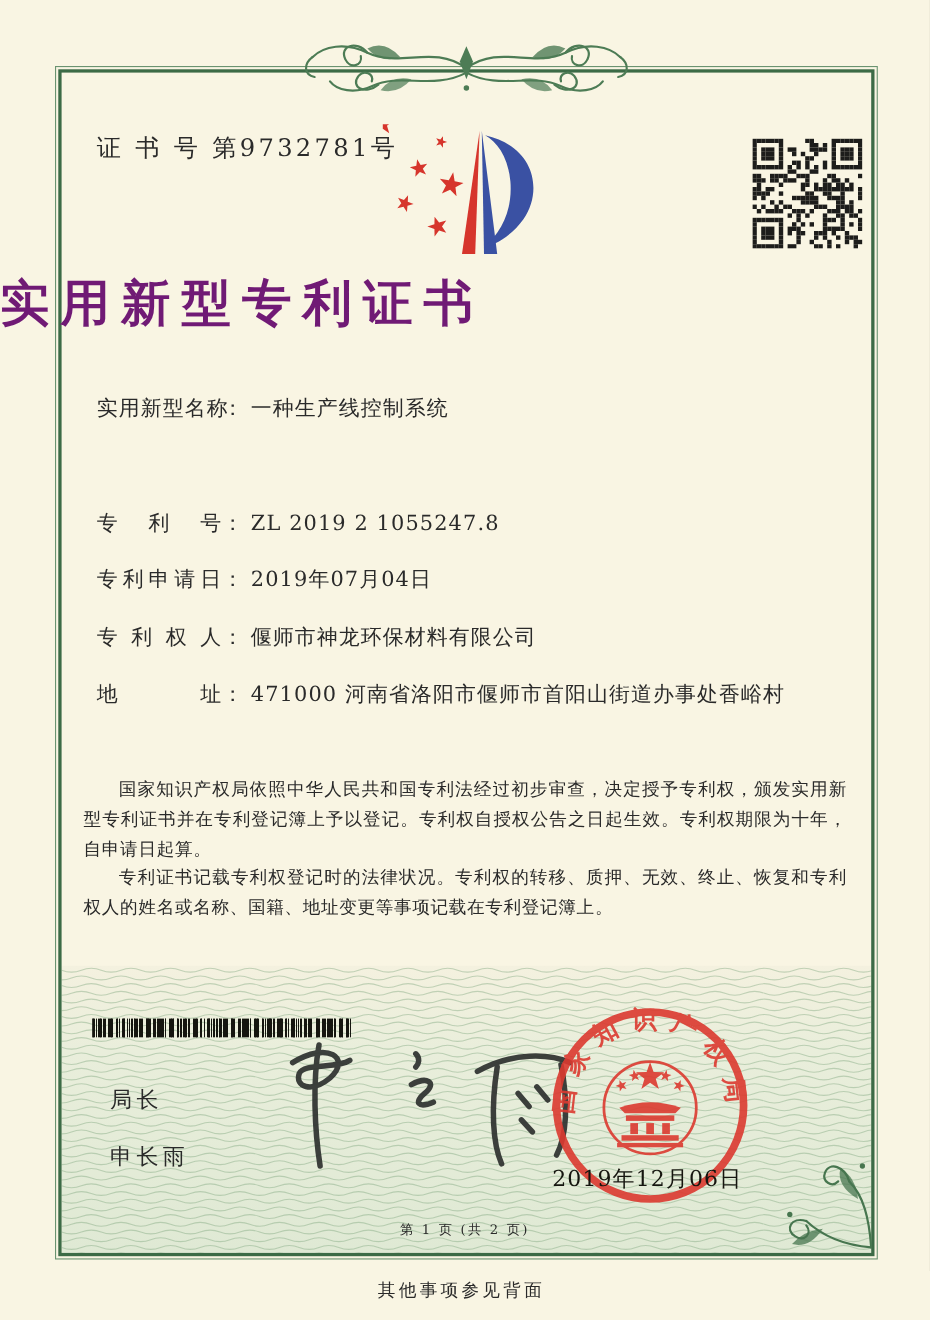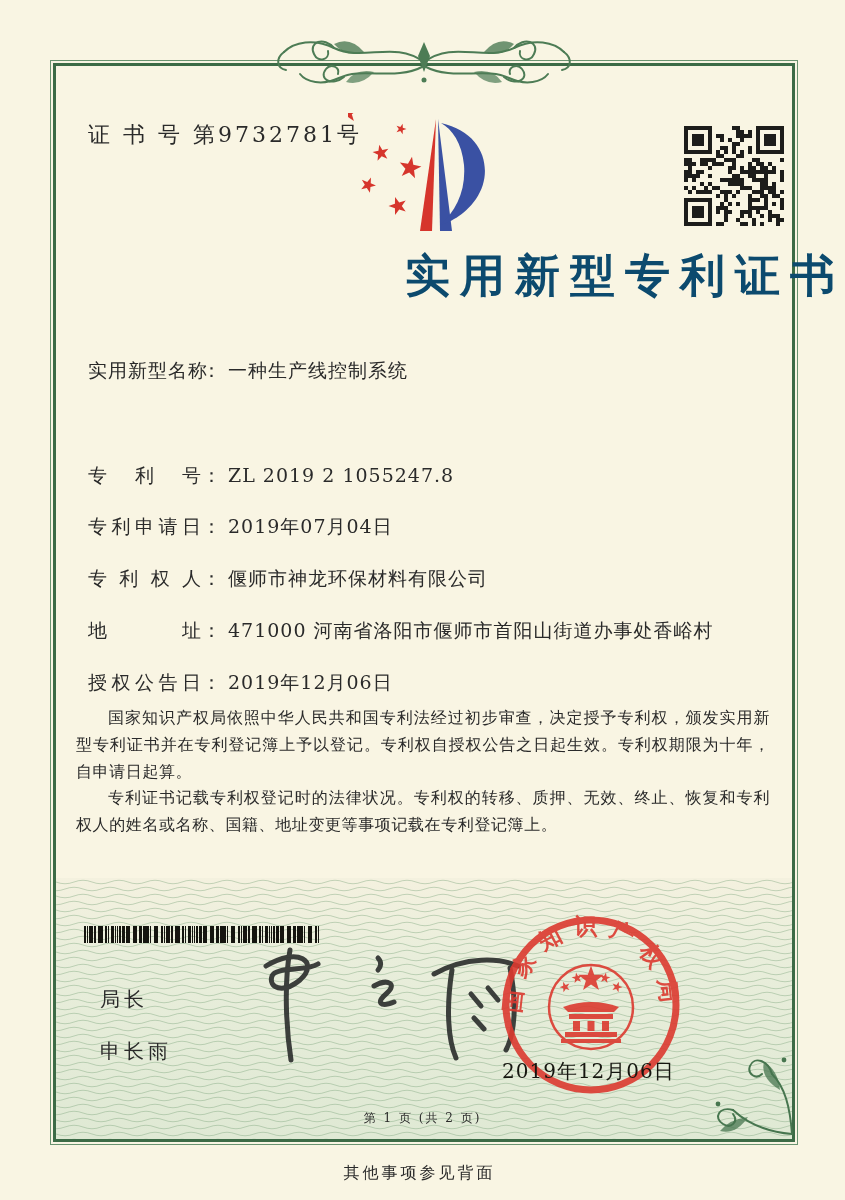--- a/index.html
+++ b/index.html
@@ -19,22 +19,22 @@
   
   .band{
     position:absolute;left:56px;top:878px;width:736px;height:261px;z-index:1;
     background:linear-gradient(180deg,#f4f1df 0%,#e9eedb 30%,#dfe9d4 100%);
   }
   .band svg{position:absolute;left:0;top:0;}
   .cert-no{position:absolute;left:88px;top:120px;font-size:22px;letter-spacing:3px;z-index:4;}
   .logo{position:absolute;left:348px;top:113px;width:145px;height:122px;z-index:4;}
   .qr{position:absolute;left:684px;top:126px;width:100px;height:100px;z-index:4;}
   .title{
-    position:absolute;left:0;top:246px;width:845px;text-align:right;
-    font-size:45px;font-weight:bold;letter-spacing:10px;color:#0c4a6e;z-index:4;
+    position:absolute;left:0;top:246px;width:845px;text-align:left;
+    font-size:45px;font-weight:bold;letter-spacing:10px;color:#701a75;z-index:4;
   }
   .row{position:absolute;left:88px;font-size:19px;letter-spacing:1px;white-space:nowrap;z-index:4;}
   .f-label{display:inline-block;width:114px;text-align:justify;text-align-last:justify;vertical-align:top;}
   .f-colon{display:inline-block;margin-right:6px;}
   .para{
     position:absolute;left:76px;width:694px;font-size:16px;line-height:27px;
     text-indent:2em;text-align:justify;letter-spacing:0.6px;z-index:4;
   }
   .barcode{
     position:absolute;left:84px;top:926px;width:236px;height:17px;z-index:4;
@@ -461,23 +461,20 @@
   </div>
   <div class="row" style="top:514px">
     <span class="f-label">专利申请日</span><span class="f-colon">：</span><span>2019年07月04日</span>
   </div>
   <div class="row" style="top:566px">
     <span class="f-label">专利权人</span><span class="f-colon">：</span><span>偃师市神龙环保材料有限公司</span>
   </div>
   <div class="row" style="top:618px">
     <span class="f-label">地址</span><span class="f-colon">：</span><span>471000 河南省洛阳市偃师市首阳山街道办事处香峪村</span>
   </div>
-  <div class="row" style="top:670px">
-    <span class="f-label">授权公告日</span><span class="f-colon">：</span><span>2019年12月06日</span>
-  </div>
 
   <div class="para" style="top:704px">国家知识产权局依照中华人民共和国专利法经过初步审查，决定授予专利权，颁发实用新型专利证书并在专利登记簿上予以登记。专利权自授权公告之日起生效。专利权期限为十年，自申请日起算。</div>
   <div class="para" style="top:784px">专利证书记载专利权登记时的法律状况。专利权的转移、质押、无效、终止、恢复和专利权人的姓名或名称、国籍、地址变更等事项记载在专利登记簿上。</div>
 
   <div class="barcode"></div>
 
   <div class="sig-title">局长</div>
   <div class="sig-name">申长雨</div>
 
   <svg class="sig-hand" viewBox="0 0 306 150">

